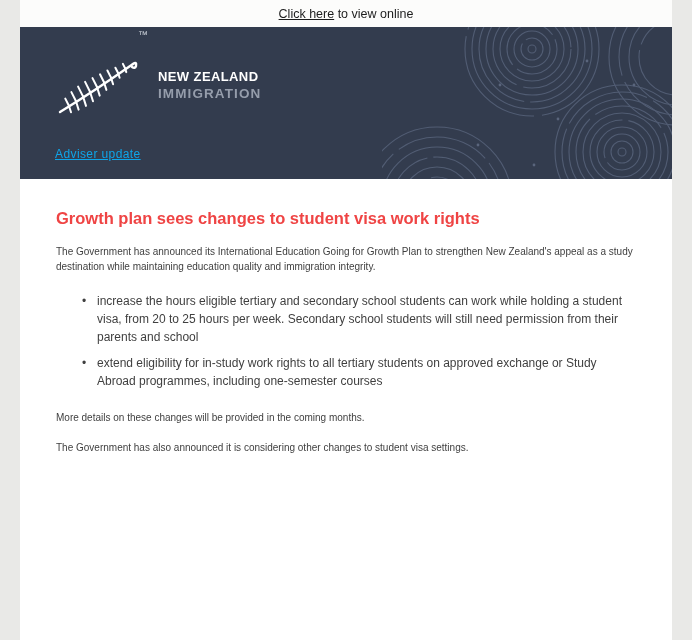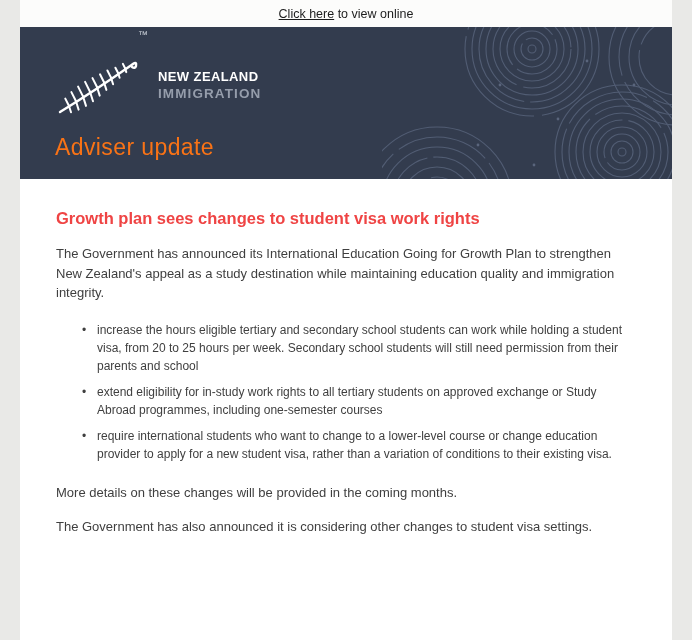--- a/index.html
+++ b/index.html
@@ -74,38 +74,39 @@
     color: #959dab;
     font-weight: bold;
     font-size: 13.5px;
     letter-spacing: 1.1px;
     margin-top: 2px;
   }
   .header-title {
     position: absolute;
     left: 35px;
     bottom: 18px;
-    color: #f97316;
-    font-size: 23px;
+    color: #0ea5e9;
+    font-size: 12px;
     letter-spacing: 0.4px;
     font-weight: 400;
+    text-decoration: underline;
   }
   
   .content {
     padding: 30px 36px 18px 36px;
     color: #3f3f3f;
   }
   .article-heading {
     font-size: 16.5px;
     font-weight: bold;
     color: #ef4444;
     margin-bottom: 16px;
   }
   .content p {
-    font-size: 13px;
+    font-size: 10px;
     line-height: 1.5;
     margin-bottom: 15px;
   }
   .content ul {
     margin: 18px 0 20px 0;
     padding-left: 41px;
     list-style: none;
   }
   .content ul li {
     font-size: 12px;
@@ -230,21 +231,20 @@
 
     <div class="content">
       <h1 class="article-heading">Growth plan sees changes to student visa work rights</h1>
 
       <p>The Government has announced its International Education Going for Growth Plan to strengthen New Zealand's appeal as a study destination while maintaining education quality and immigration integrity.</p>
 
 
       <ul>
         <li>increase the hours eligible tertiary and secondary school students can work while holding a student visa, from 20 to 25 hours per week. Secondary school students will still need permission from their parents and school</li>
         <li>extend eligibility for in-study work rights to all tertiary students on approved exchange or Study Abroad programmes, including one-semester courses</li>
-        <li>require international students who want to change to a lower-level course or change education provider to apply for a new student visa, rather than a variation of conditions to their existing visa.</li>
       </ul>
 
       <p>More details on these changes will be provided in the coming months.</p>
 
       <p>The Government has also announced it is considering other changes to student visa settings.</p>
 
     </div>
 
   </div>
 </div>

